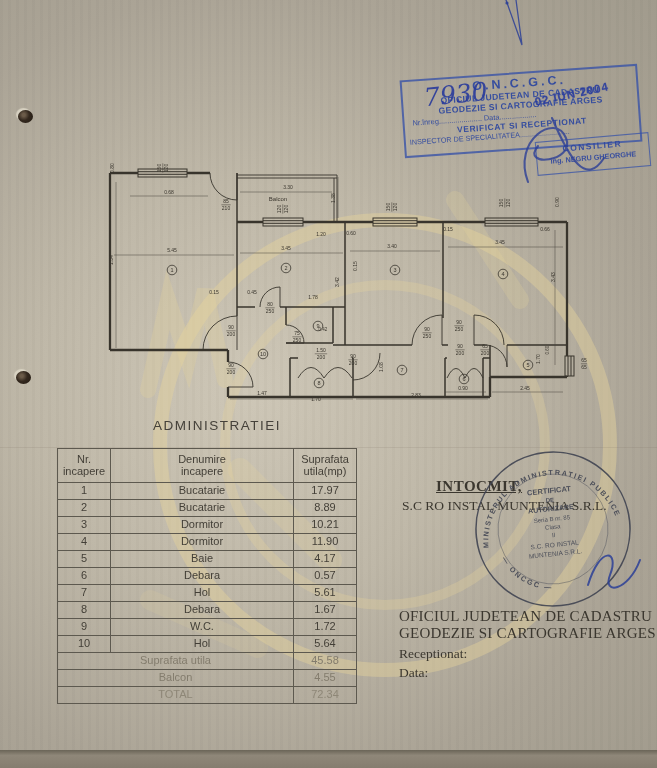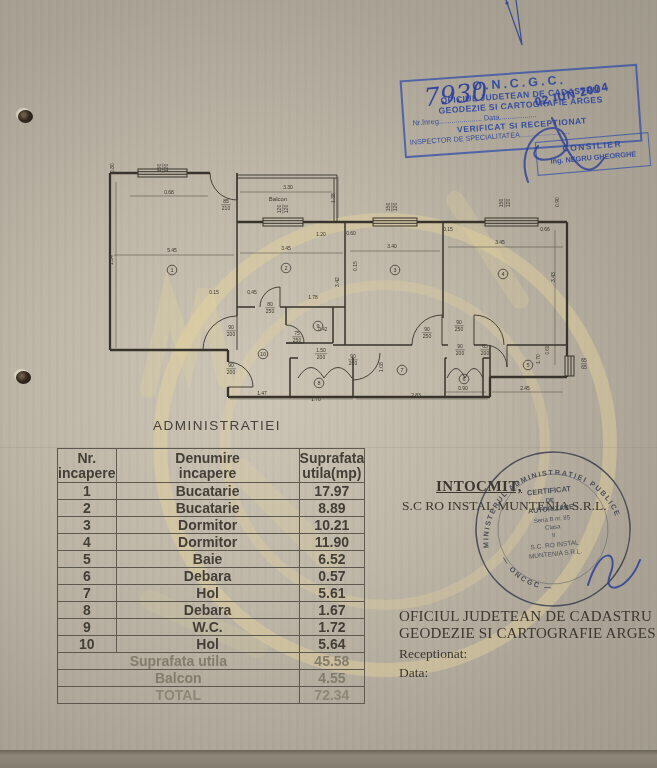--- a/index.html
+++ b/index.html
@@ -21,22 +21,22 @@
   #hole-bottom{left:16px;top:371px;}
   .crease{position:absolute;left:0;width:657px;height:1px;background:rgba(120,110,95,.15);}
   svg{display:block;}
   
   #plan{position:absolute;left:100px;top:160px;width:492px;height:248px;}
   
   #recap-title{position:absolute;left:153px;top:418px;font-size:13.5px;letter-spacing:1.5px;
     color:#45413a;}
   #recap-table{position:absolute;left:57px;top:448px;border-collapse:collapse;
     color:#433f37;}
-  #recap-table td,#recap-table th{border:1px solid #5d594f;font-weight:bold;
-    text-align:center;font-size:14px;padding:0;height:16px;line-height:1.05;}
+  #recap-table td,#recap-table th{border:1px solid #5d594f;font-weight:normal;
+    text-align:center;font-size:11px;padding:0;height:16px;line-height:1.05;}
   #recap-table th{height:33px;}
   #recap-table .c1{width:52px;} #recap-table .c2{width:182px;} #recap-table .c3{width:62px;}
   #recap-table tr.sum td{color:#837c6d;}
   #recap-table tr.total td{color:#8e8777;}
   
   .serif{font-family:"Liberation Serif",serif;color:#3b372f;}
   #intocmit{position:absolute;left:402px;top:478px;width:260px;}
   #intocmit .l1{font-weight:bold;text-decoration:underline;font-size:15px;margin-left:34px;
     letter-spacing:.5px;}
   #intocmit .l2{font-size:13.5px;margin-top:3px;}
@@ -381,21 +381,21 @@
           <td class="c3">10.21</td>
         </tr>
         <tr>
           <td class="c1">4</td>
           <td class="c2">Dormitor</td>
           <td class="c3">11.90</td>
         </tr>
         <tr>
           <td class="c1">5</td>
           <td class="c2">Baie</td>
-          <td class="c3">6.52</td>
+          <td class="c3">4.17</td>
         </tr>
         <tr>
           <td class="c1">6</td>
           <td class="c2">Debara</td>
           <td class="c3">0.57</td>
         </tr>
         <tr>
           <td class="c1">7</td>
           <td class="c2">Hol</td>
           <td class="c3">5.61</td>

